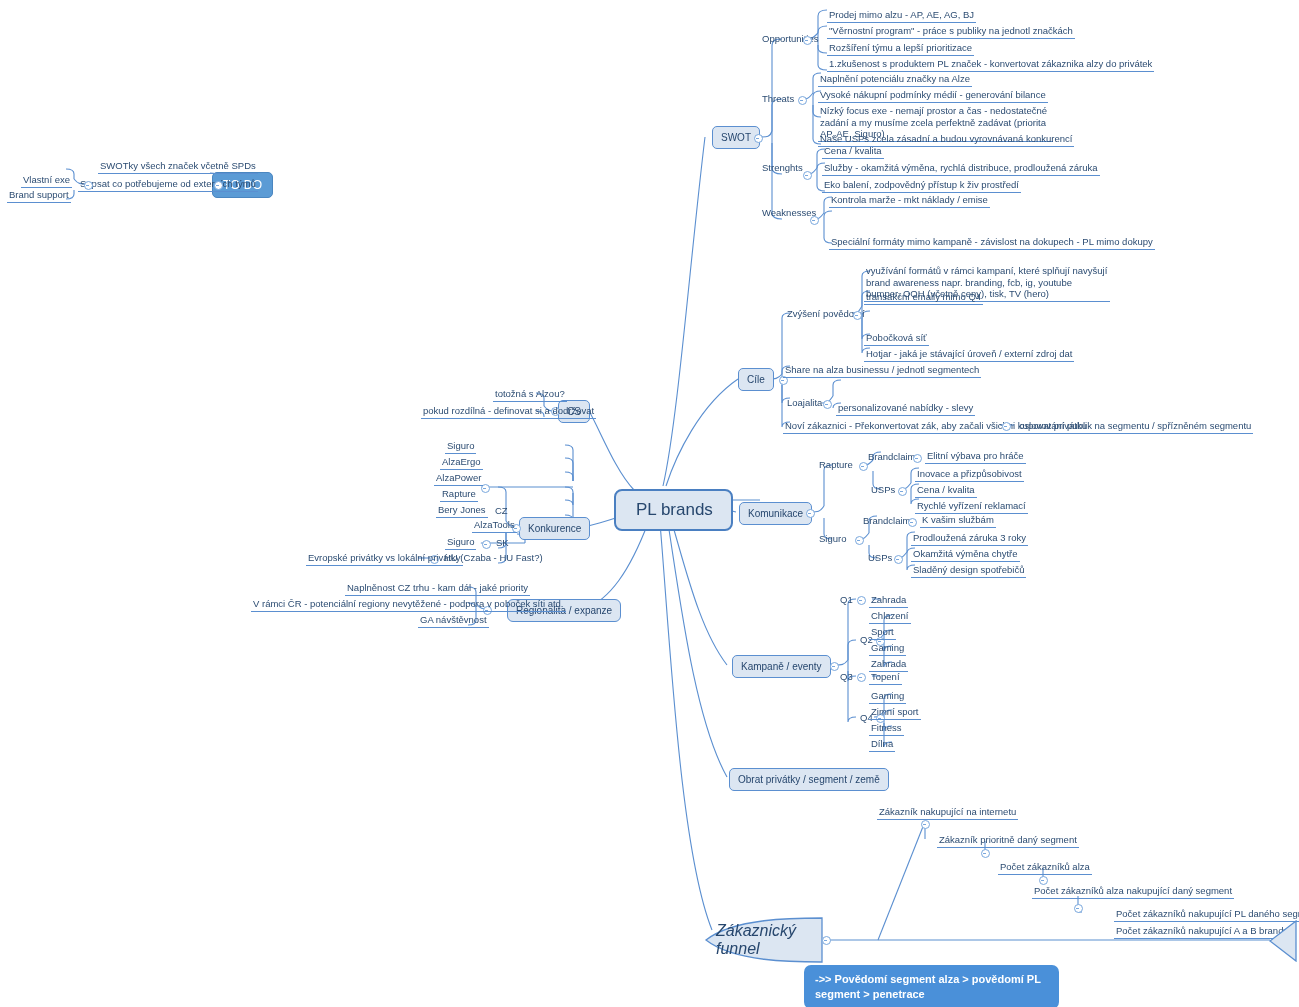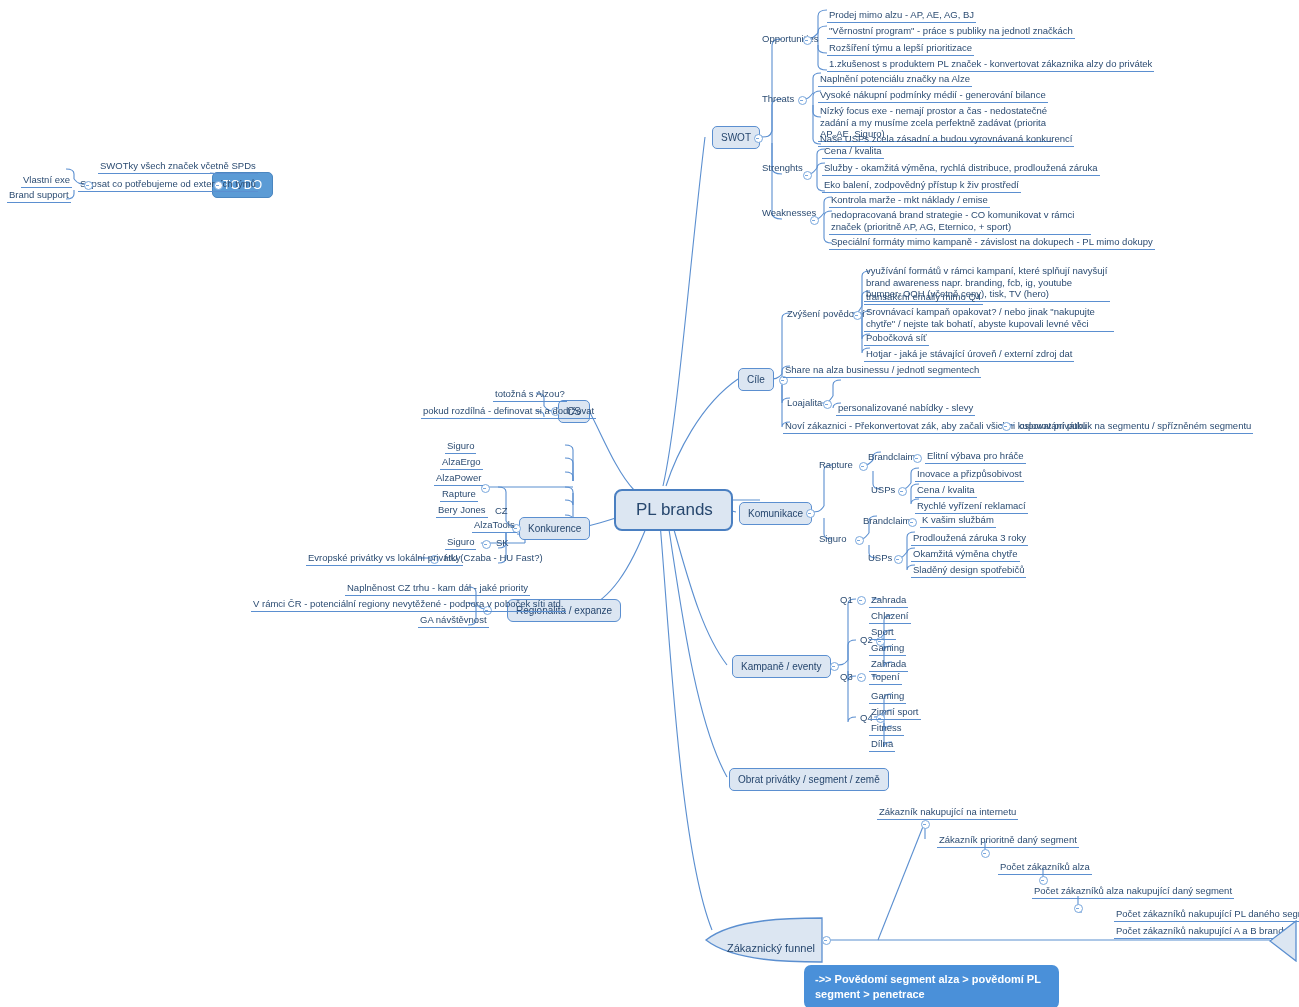--- a/index.html
+++ b/index.html
@@ -91,26 +91,27 @@
     white-space:normal;
     font-weight:600;
   }
   
   .eye{
     position:absolute;
     width:122px;height:46px;
   }
   .eye .lbl{
     position:absolute;
-    left:0;top:8px;
+    left:0;top:0;
     width:122px;height:46px;
     display:flex;align-items:center;justify-content:center;
-    font-size:11px;color:#27476e;
+    font-size:16px;color:#27476e;
     padding-left:12px;
     box-sizing:border-box;
+    font-style:italic;
   }
   
   .dot{
     position:absolute;
     width:7px;height:7px;
     border:1px solid #7aa8dd;
     border-radius:50%;
     background:#fff;
   }
   .dot::after{
@@ -315,31 +316,29 @@
 
   <div class="node subplain" style="left:760px;top:162px;">Strenghts</div>
   <span class="dot" style="left:803px;top:171px;"></span>
   <div class="node leaf" style="left:822px;top:145px;">Cena / kvalita</div>
   <div class="node leaf" style="left:822px;top:162px;">Služby - okamžitá výměna, rychlá distribuce, prodloužená záruka</div>
   <div class="node leaf" style="left:822px;top:179px;">Eko balení, zodpovědný přístup k živ prostředí</div>
 
   <div class="node subplain" style="left:760px;top:207px;">Weaknesses</div>
   <span class="dot" style="left:810px;top:216px;"></span>
   <div class="node leaf" style="left:829px;top:194px;">Kontrola marže - mkt náklady / emise</div>
-  <div class="node leaf wrap" style="left:829px;top:209px;width:262px;">nedopracovaná brand strategie - CO komunikovat v rámci značek (prioritně AP, AG, Eternico, + sport)</div>
   <div class="node leaf" style="left:829px;top:236px;">Speciální formáty mimo kampaně - závislost na dokupech - PL mimo dokupy</div>
 
   <div class="node box small" style="left:738px;top:368px;">Cíle</div>
   <span class="dot" style="left:779px;top:376px;"></span>
 
   <div class="node subplain" style="left:785px;top:308px;">Zvýšení povědomí</div>
   <span class="dot" style="left:853px;top:311px;"></span>
   <div class="node leaf wrap" style="left:864px;top:265px;width:246px;">využívání formátů v rámci kampaní, které splňují navyšují brand awareness napr. branding, fcb, ig, youtube bumper, OOH (včetně ceny), tisk, TV (hero)</div>
   <div class="node leaf" style="left:864px;top:291px;">transakční emaily mimo Q4</div>
-  <div class="node leaf wrap" style="left:864px;top:306px;width:250px;">Srovnávací kampaň opakovat? / nebo jinak "nakupujte chytře" / nejste tak bohatí, abyste kupovali levné věci</div>
   <div class="node leaf" style="left:864px;top:332px;">Pobočková síť</div>
   <div class="node leaf" style="left:864px;top:348px;">Hotjar - jaká je stávající úroveň / externí zdroj dat</div>
 
   <div class="node leaf" style="left:783px;top:364px;">Share na alza businessu / jednotl segmentech</div>
 
   <div class="node subplain" style="left:785px;top:397px;">Loajalita</div>
   <span class="dot" style="left:823px;top:400px;"></span>
   <div class="node leaf" style="left:836px;top:402px;">personalizované nabídky - slevy</div>
 
   <div class="node leaf" style="left:783px;top:420px;">Noví zákaznici - Překonvertovat zák, aby začali všichni kupovat privátku</div>

